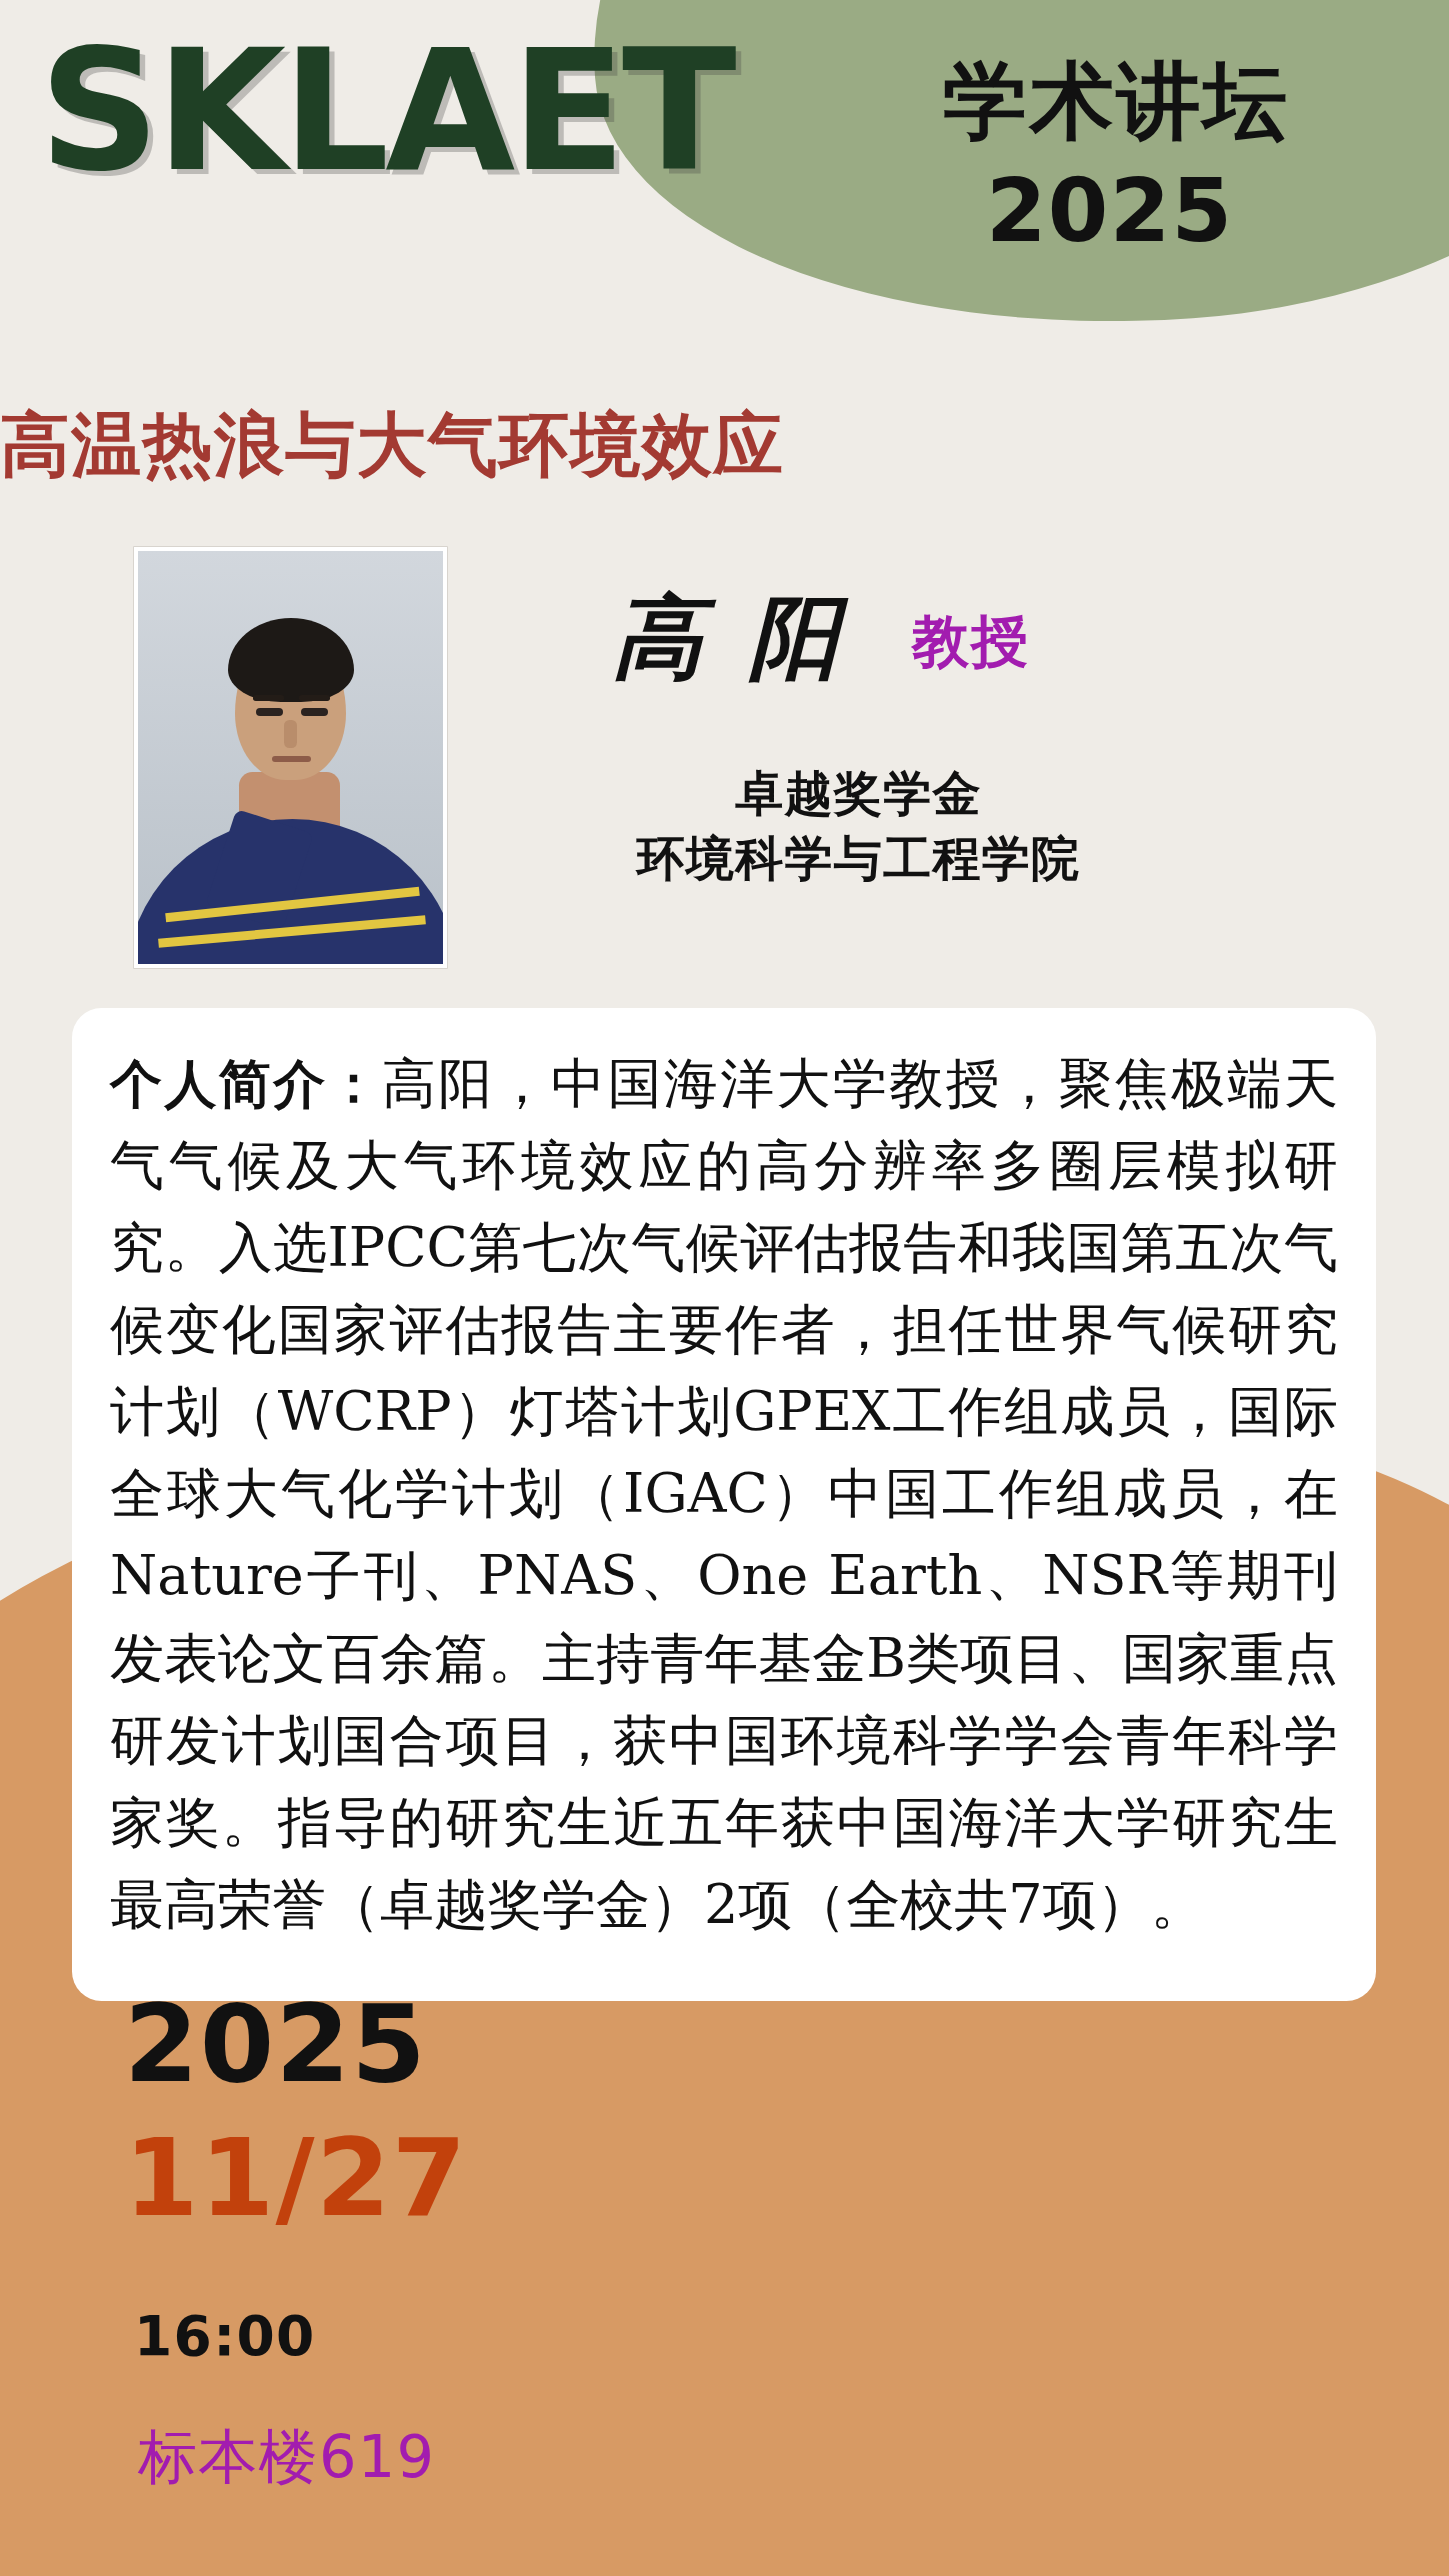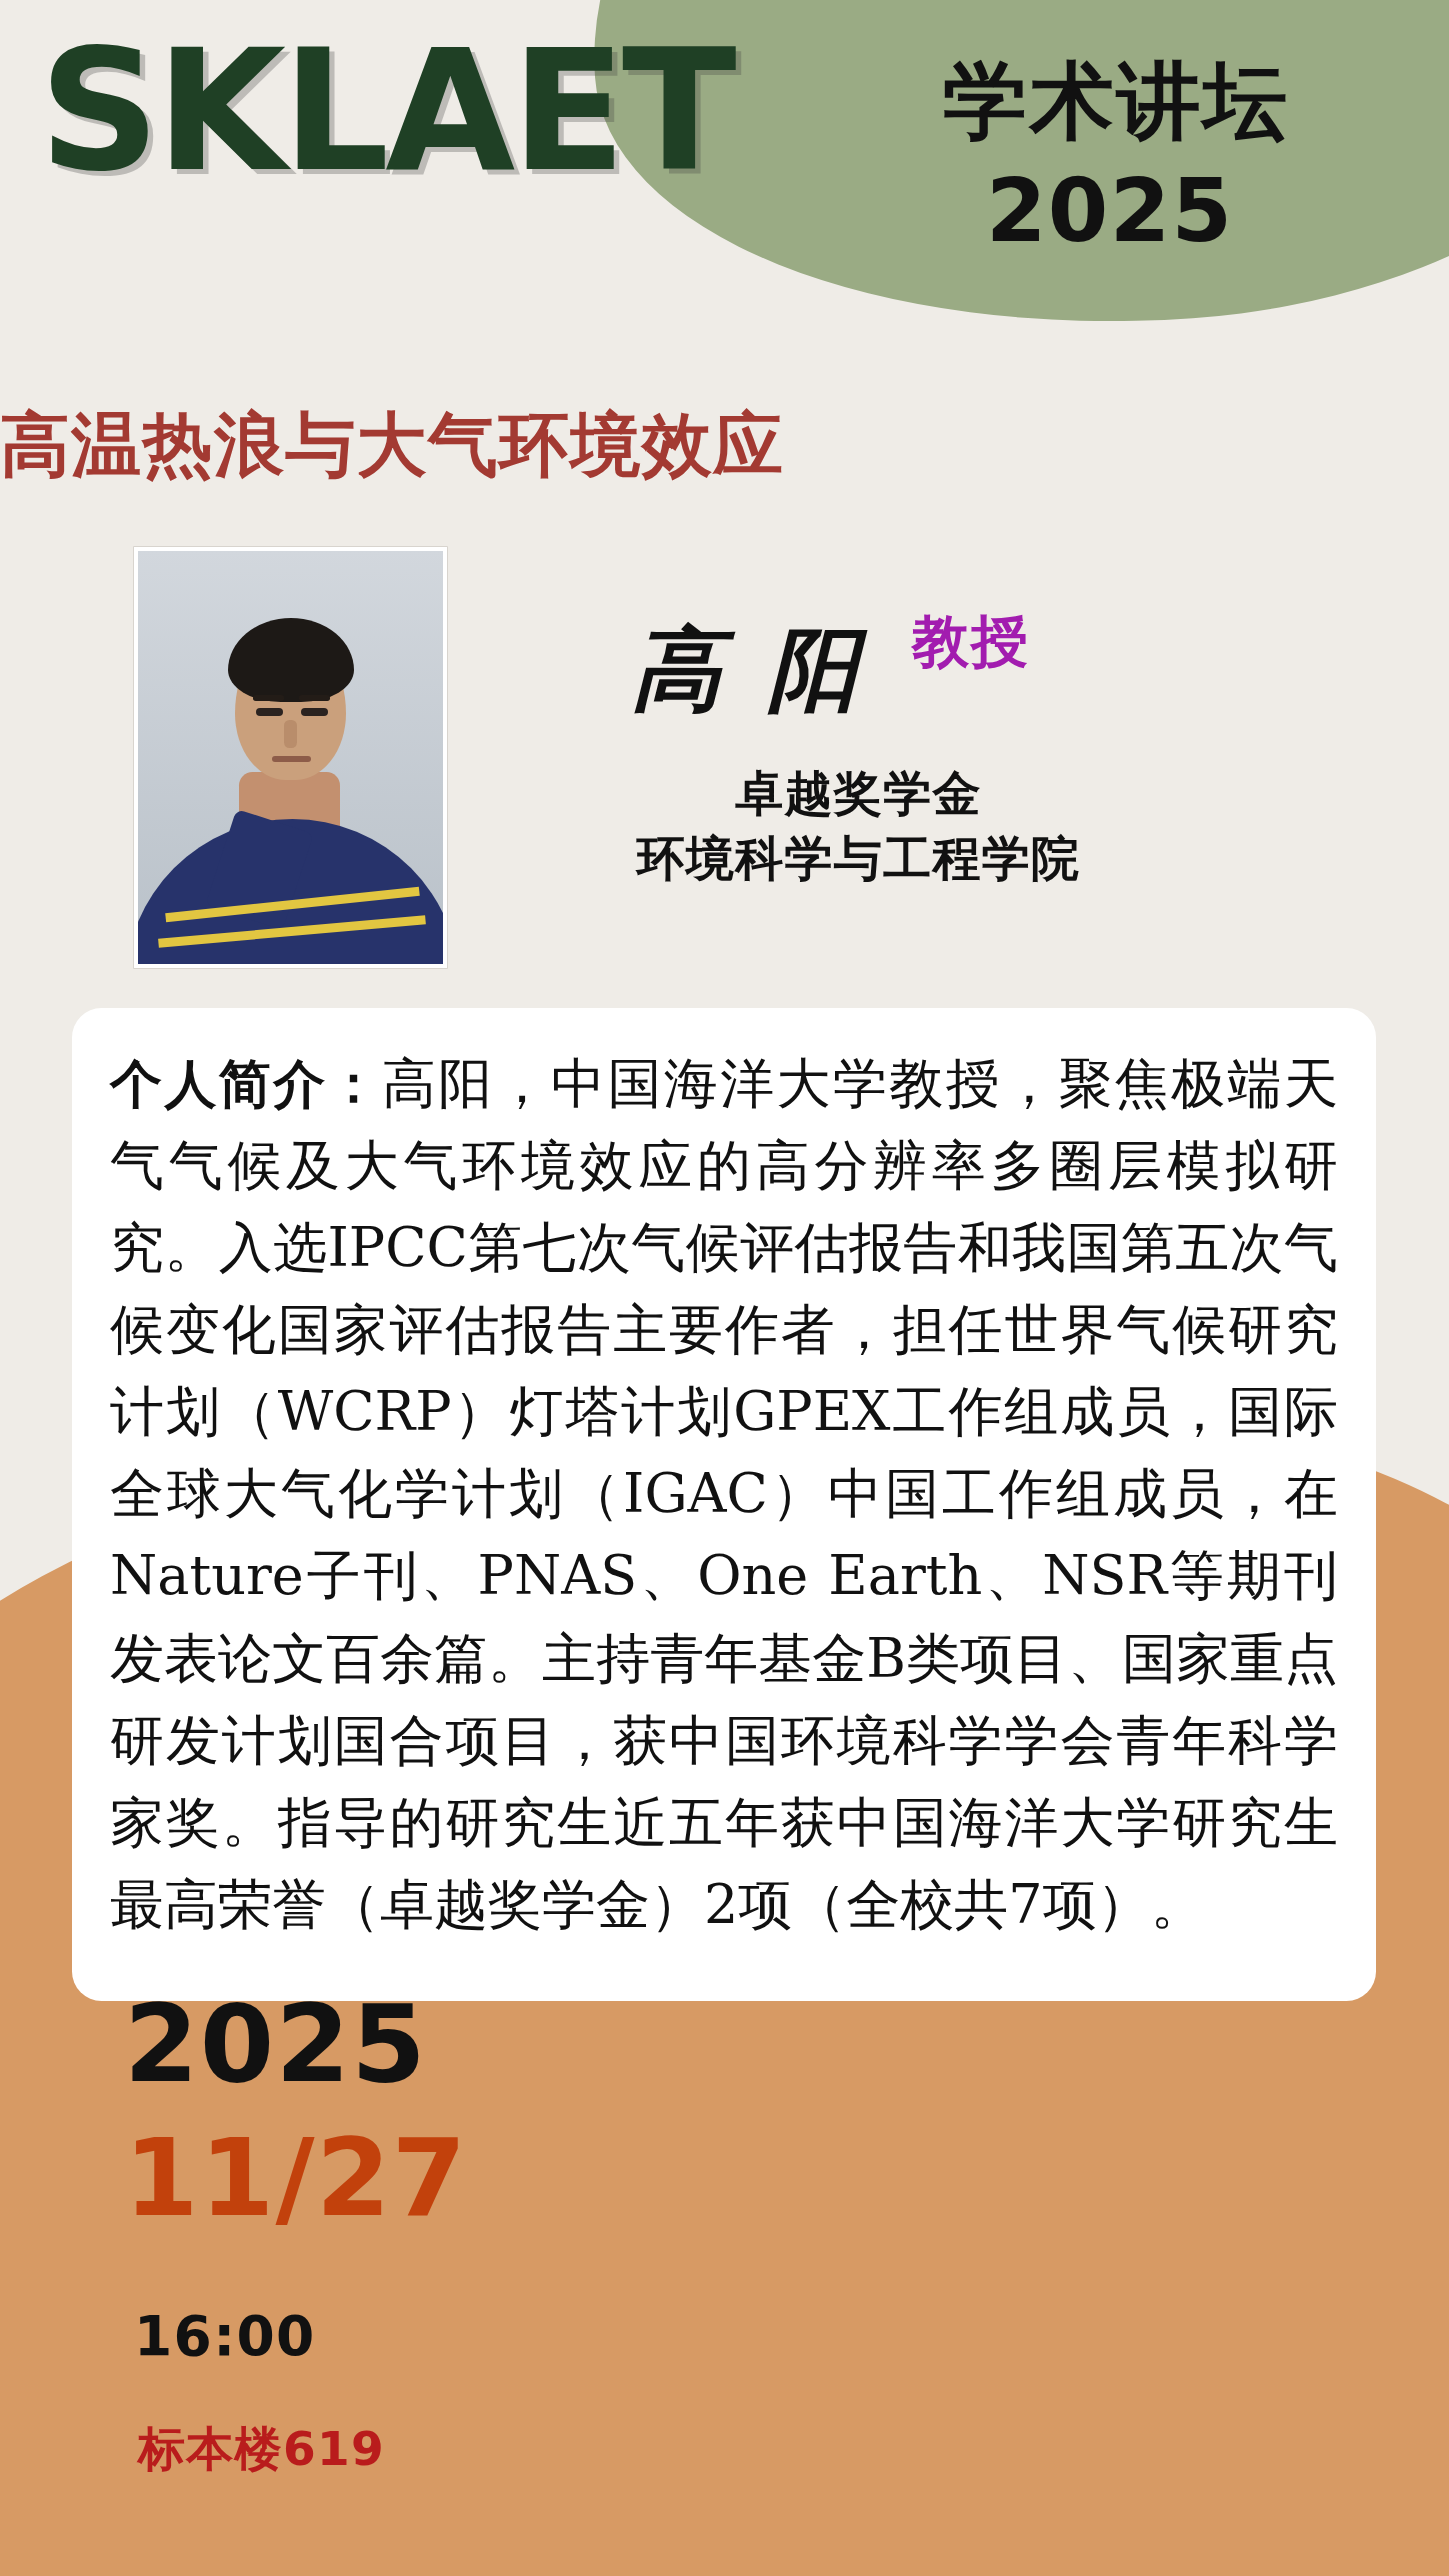--- a/index.html
+++ b/index.html
@@ -148,30 +148,29 @@
   }
   .ph-brow-l { position:absolute; left:115px; top:144px; width:31px; height:6px; background:#231c17; border-radius:2.7px;}
   .ph-brow-r { position:absolute; left:161px; top:144px; width:31px; height:6px; background:#231c17; border-radius:2.7px;}
   .ph-eye-l { position:absolute; left:118px; top:157px; width:27px; height:8px; background:#2b2320; border-radius:4px;}
   .ph-eye-r { position:absolute; left:163px; top:157px; width:27px; height:8px; background:#2b2320; border-radius:4px;}
   .ph-nose { position:absolute; left:146px; top:169px; width:13.4px; height:28px; background:#b98d6b; border-radius:5.4px;}
   .ph-mouth { position:absolute; left:134px; top:205px; width:39px; height:6px; background:#8d5c49; border-radius:3.4px;}
 
   .speaker-name {
     position: absolute;
-    left: 631px;
+    left: 612px;
     top: 577px;
     font-family: "DejaVu Serif", serif;
     font-weight: bold;
     font-style: italic;
     font-size: 91px;
     color: #111111;
     letter-spacing: 6.7px;
     z-index: 6;
-    margin-top: 32px;
   }
   .speaker-title {
     position: absolute;
     left: 912px;
     top: 604px;
     font-family: "DejaVu Sans", sans-serif;
     font-weight: bold;
     font-size: 57px;
     color: #a21caf;
     letter-spacing: 2px;
@@ -250,23 +249,23 @@
     font-size: 55px;
     color: #111111;
     letter-spacing: 1.3px;
     z-index: 6;
   }
   .venue {
     position: absolute;
     left: 138px;
     top: 2418px;
     font-family: "DejaVu Sans", sans-serif;
-    font-weight: bold;
-    font-size: 47px;
-    color: #b91c1c;
+    font-weight: normal;
+    font-size: 59px;
+    color: #a21caf;
     letter-spacing: 1.3px;
     z-index: 6;
   }
 </style>
 </head>
 <body>
 
 <div id="poster">
 
   <div class="green-blob"></div>

